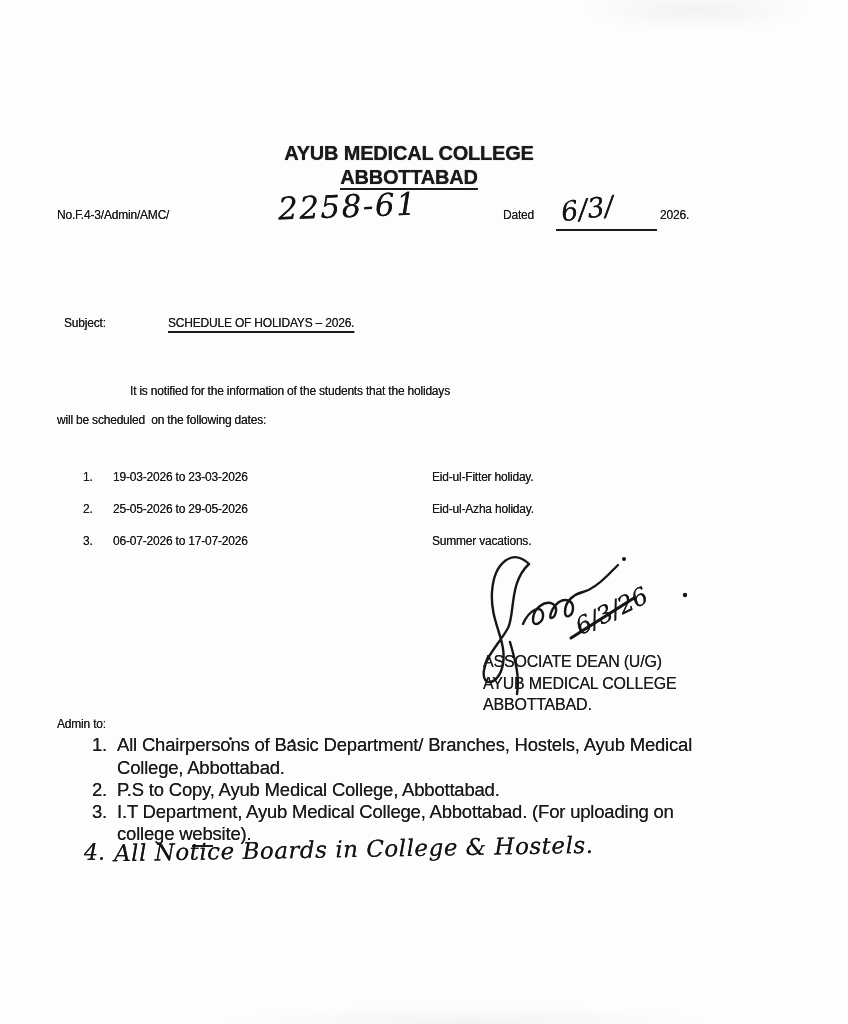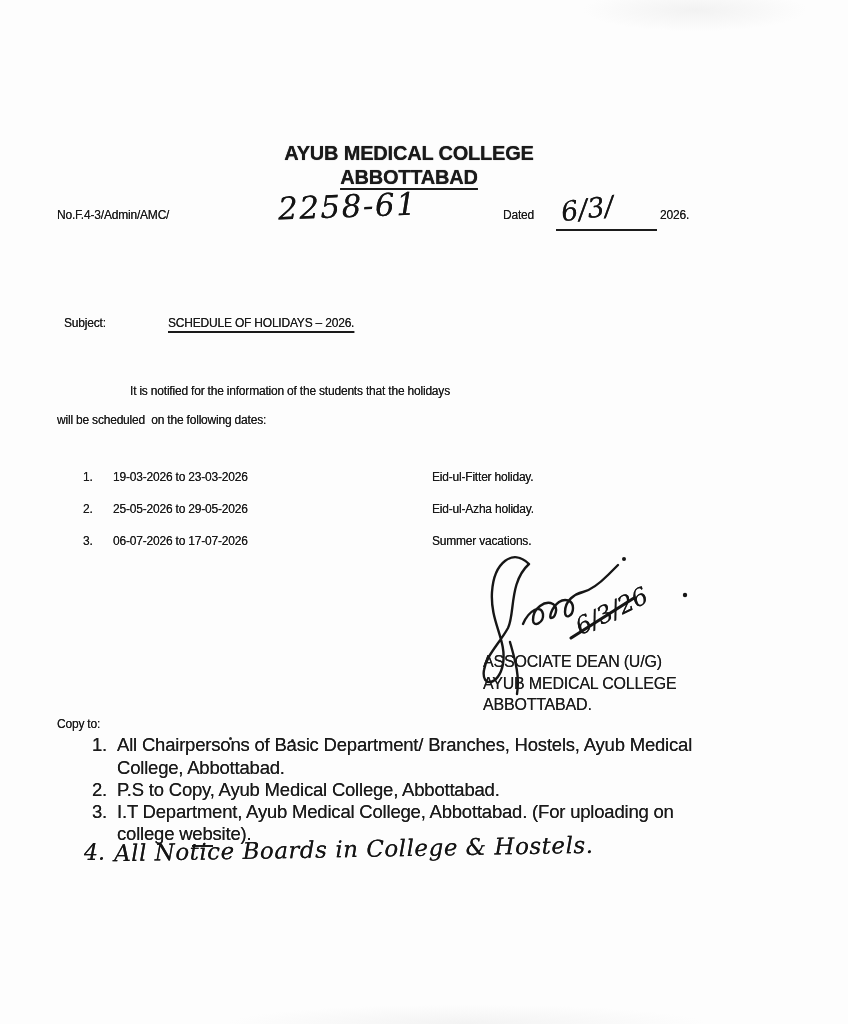--- a/index.html
+++ b/index.html
@@ -110,21 +110,21 @@
     <circle cx="222" cy="47" r="2.2" fill="#161616"></circle>
   </svg>
   <span class="hw" style="left:577px;top:614px;font-size:24px;transform:rotate(-26deg);transform-origin:left center">6/3/26</span>
 
   <div class="sig-block">
     <div>ASSOCIATE DEAN (U/G)</div>
     <div>AYUB MEDICAL COLLEGE</div>
     <div>ABBOTTABAD.</div>
   </div>
 
-  <span class="t" style="left:57px;top:714px">Copy to:</span>
+  <span class="t" style="left:57px;top:714px">Admin to:</span>
   <span class="ink-dot" style="left:229px;top:737px"></span>
   <span class="ink-dot" style="left:291px;top:739px"></span>
 
   <span class="t sm" style="left:92px;top:734px">1.</span>
   <span class="t sm" style="left:117px;top:734px">All Chairpersons of Basic Department/ Branches, Hostels, Ayub Medical</span>
   <span class="t sm" style="left:117px;top:757px">College, Abbottabad.</span>
 
   <span class="t sm" style="left:92px;top:779px">2.</span>
   <span class="t sm" style="left:117px;top:779px">P.S to Copy, Ayub Medical College, Abbottabad.</span>
 

